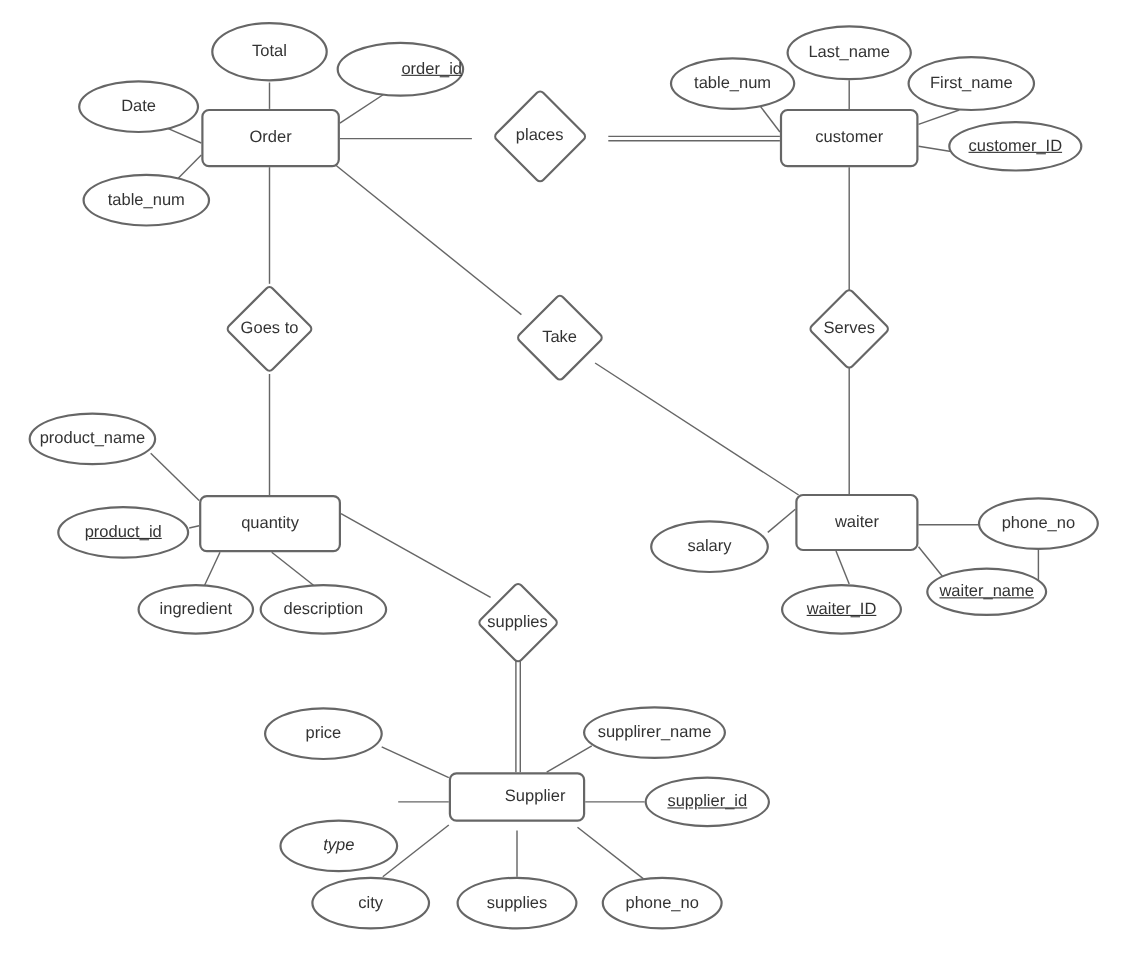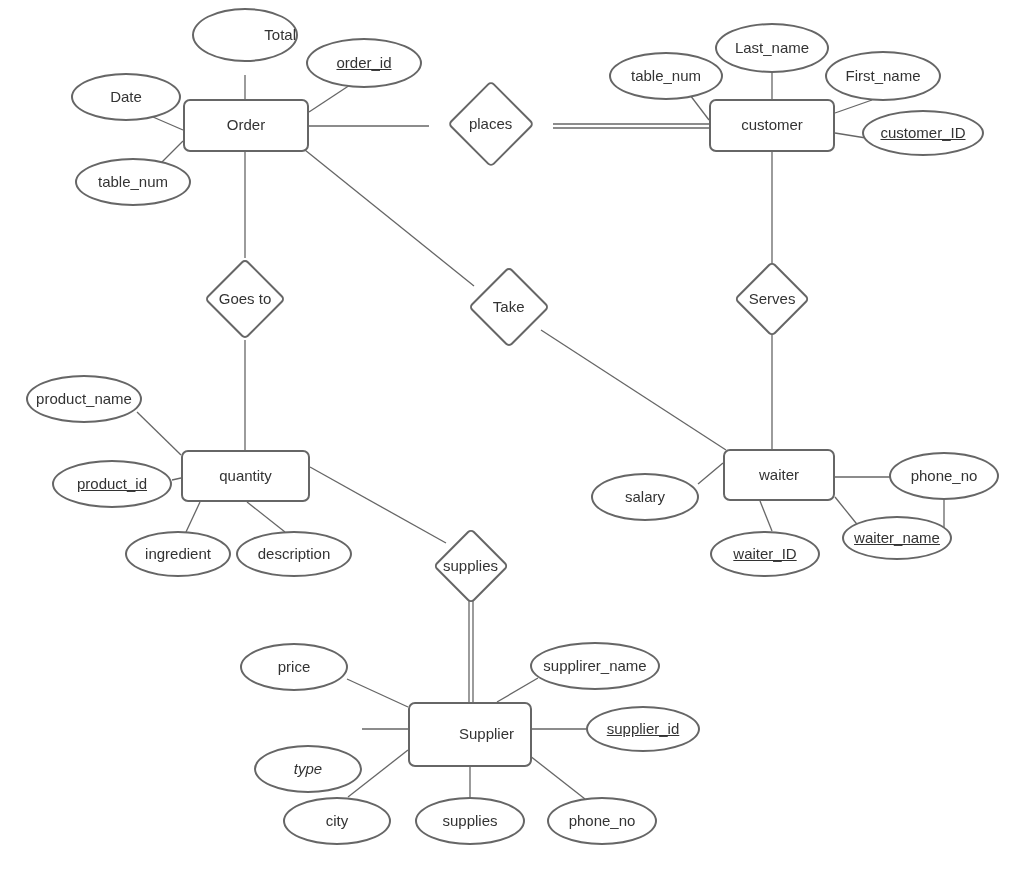--- a/index.html
+++ b/index.html
@@ -178,42 +178,42 @@
       </div>
       <div class="node entity" style="left: 709px; top: 99px; width: 126px; height: 53px;">
         <span>customer</span>
       </div>
       <div class="node entity" style="left: 181px; top: 450px; width: 129px; height: 52px;">
         <span>quantity</span>
       </div>
       <div class="node entity" style="left: 723px; top: 449px; width: 112px; height: 52px;">
         <span>waiter</span>
       </div>
-      <div class="node entity" style="left: 408px; top: 702px; width: 124px; height: 65px; padding-left: 33px;">
+      <div class="node entity" style="left: 408px; top: 702px; width: 124px; height: 45px; padding-left: 33px;">
         <span>Supplier</span>
       </div>
       <div class="node relationship" style="left: 460px; top: 93px; width: 62px; height: 62px;">
         <span>places</span>
       </div>
       <div class="node relationship" style="left: 216px; top: 270px; width: 58px; height: 58px;">
         <span>Goes to</span>
       </div>
       <div class="node relationship" style="left: 480px; top: 278px; width: 58px; height: 58px;">
         <span>Take</span>
       </div>
       <div class="node relationship" style="left: 745px; top: 272px; width: 54px; height: 54px;">
         <span>Serves</span>
       </div>
       <div class="node relationship" style="left: 444px; top: 539px; width: 54px; height: 54px;">
         <span>supplies</span>
       </div>
-      <div class="node attribute" style="left: 192px; top: 8px; width: 106px; height: 54px; justify-content: flex-end;">
+      <div class="node attribute" style="left: 192px; top: 20px; width: 106px; height: 54px;">
         <span>Total</span>
       </div>
-      <div class="node attribute key" style="left: 306px; top: 38px; width: 116px; height: 50px;">
+      <div class="node attribute key" style="left: 306px; top: 38px; width: 116px; height: 50px; justify-content: flex-end;">
         <span>order_id</span>
       </div>
       <div class="node attribute" style="left: 71px; top: 73px; width: 110px; height: 48px;">
         <span>Date</span>
       </div>
       <div class="node attribute" style="left: 75px; top: 158px; width: 116px; height: 48px;">
         <span>table_num</span>
       </div>
       <div class="node attribute" style="left: 715px; top: 23px; width: 114px; height: 50px;">
         <span>Last_name</span>

